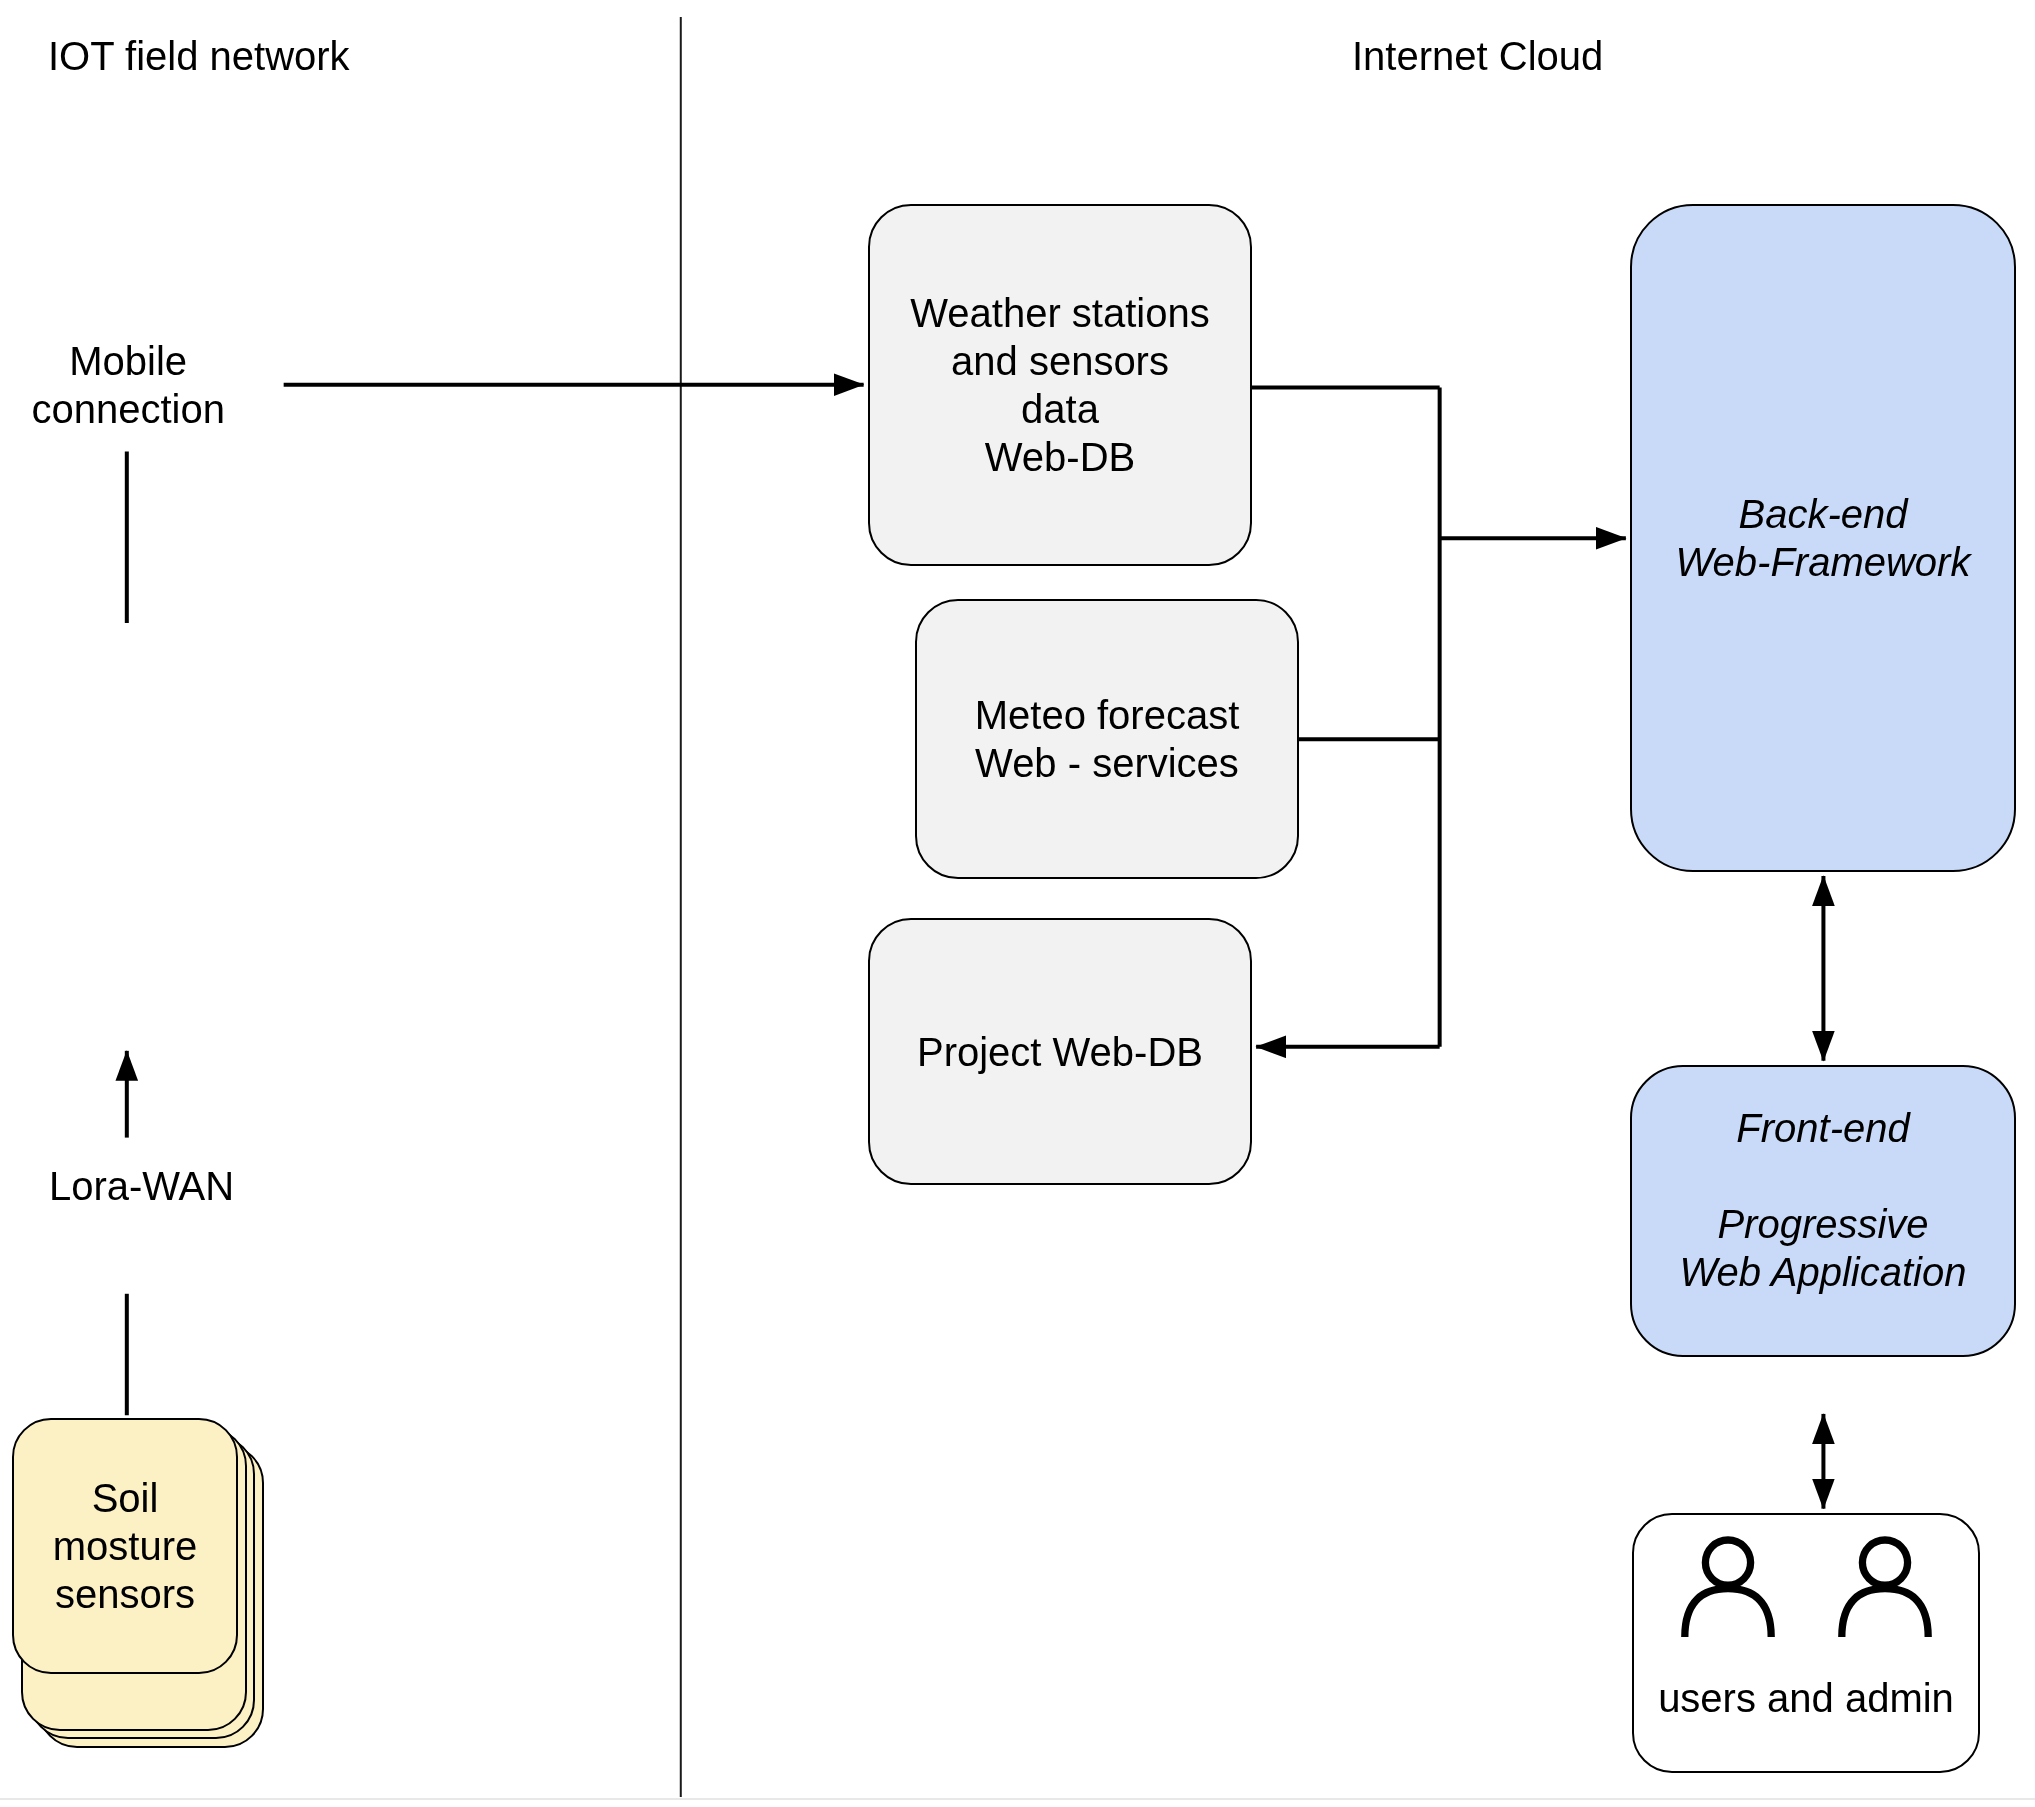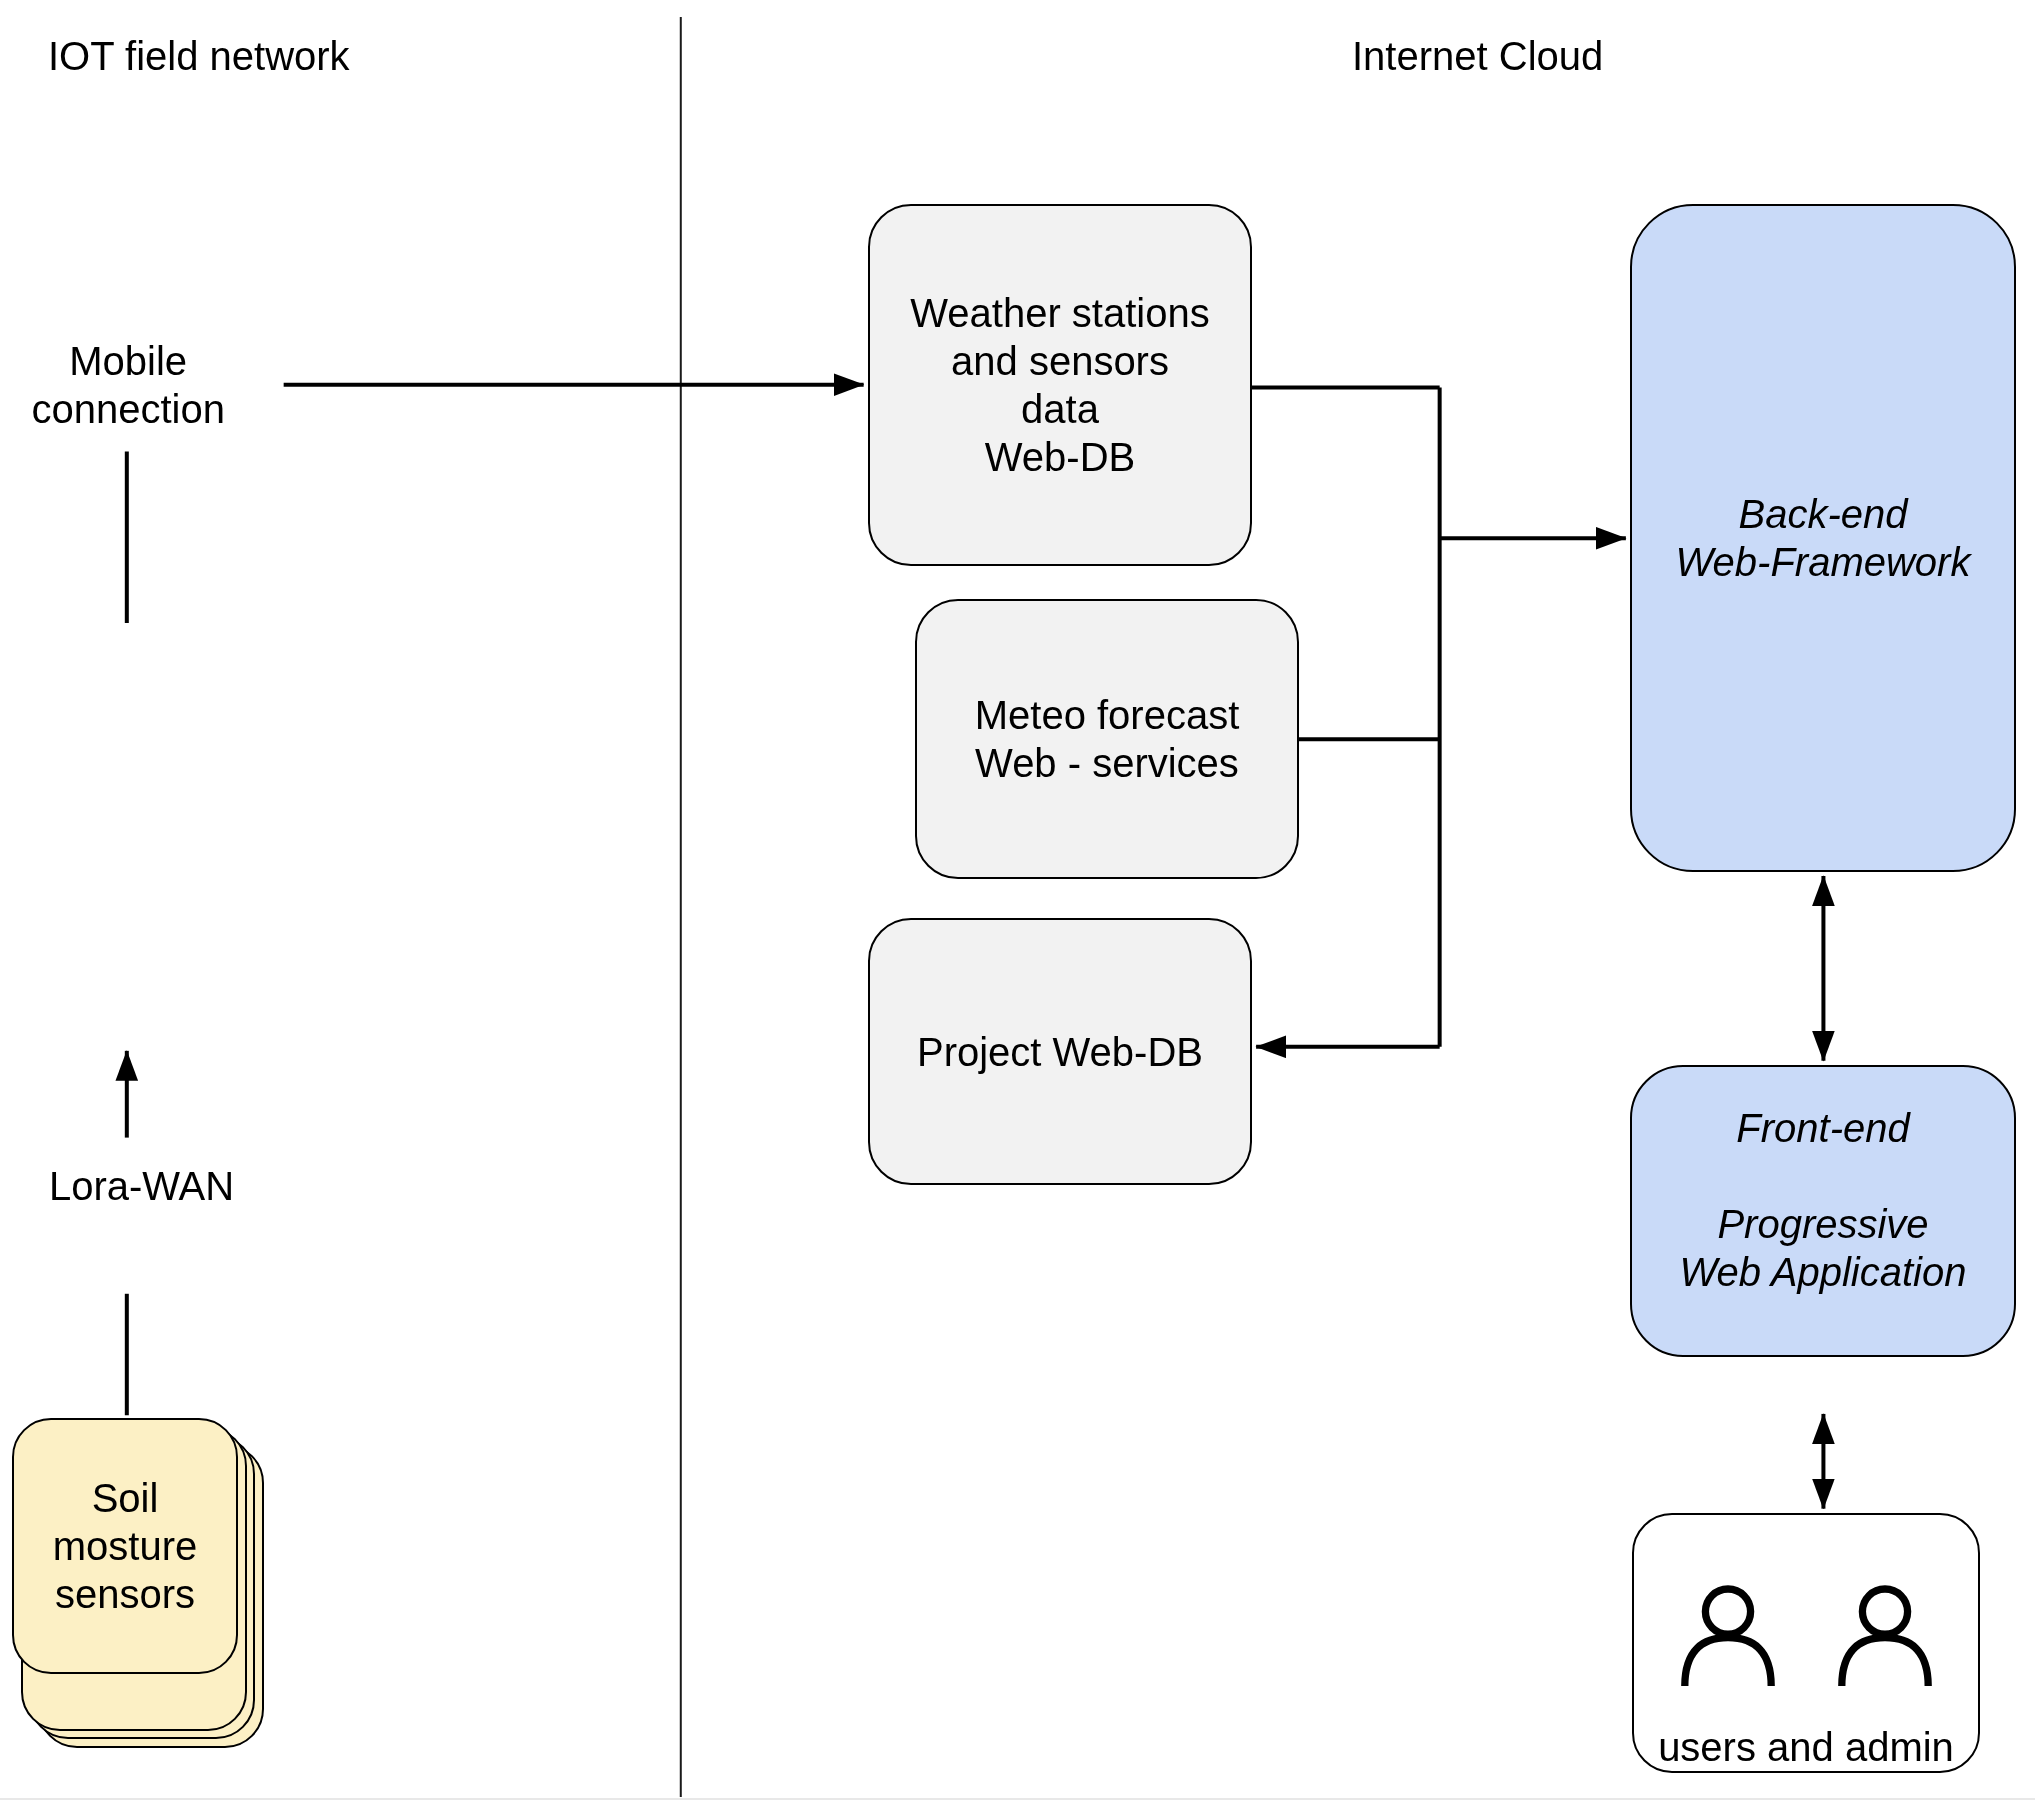--- a/index.html
+++ b/index.html
@@ -50,21 +50,21 @@
   .node-white{background:var(--white);}
 
   .n-weather-station{left:16.7px;top:625px;width:228px;height:417px;border-radius:37px;}
   .n-weather-db{left:868px;top:204px;width:384px;height:362px;border-radius:43px;}
   .n-meteo{left:868px;top:599px;width:384px;height:280px;border-radius:43px;margin-left:47px;}
   .n-project{left:868px;top:918px;width:384px;height:267px;border-radius:43px;}
   .n-backend{left:1630px;top:204px;width:386px;height:668px;border-radius:63px;}
   .n-frontend{left:1630px;top:1065px;width:386px;height:292px;border-radius:53px;
               align-items:flex-start;padding-top:37px;}
   .n-users{left:1632px;top:1513px;width:348px;height:260px;border-radius:40px;
-           flex-direction:column;justify-content:flex-end;padding-top:27px;}
+           flex-direction:column;justify-content:flex-start;padding-top:21px;}
 
   .soil-stack{position:absolute;left:12px;top:1418px;width:254px;height:334px;}
   .soil-layer{
     position:absolute;width:226px;height:304px;
     box-sizing:border-box;border:2.7px solid var(--line);border-radius:39px;
     background:var(--yellow);
   }
   .soil-layer.s3{left:26px;top:26px;}
   .soil-layer.s2{left:17.4px;top:17.4px;}
   .soil-layer.s1{left:8.7px;top:8.7px;}

